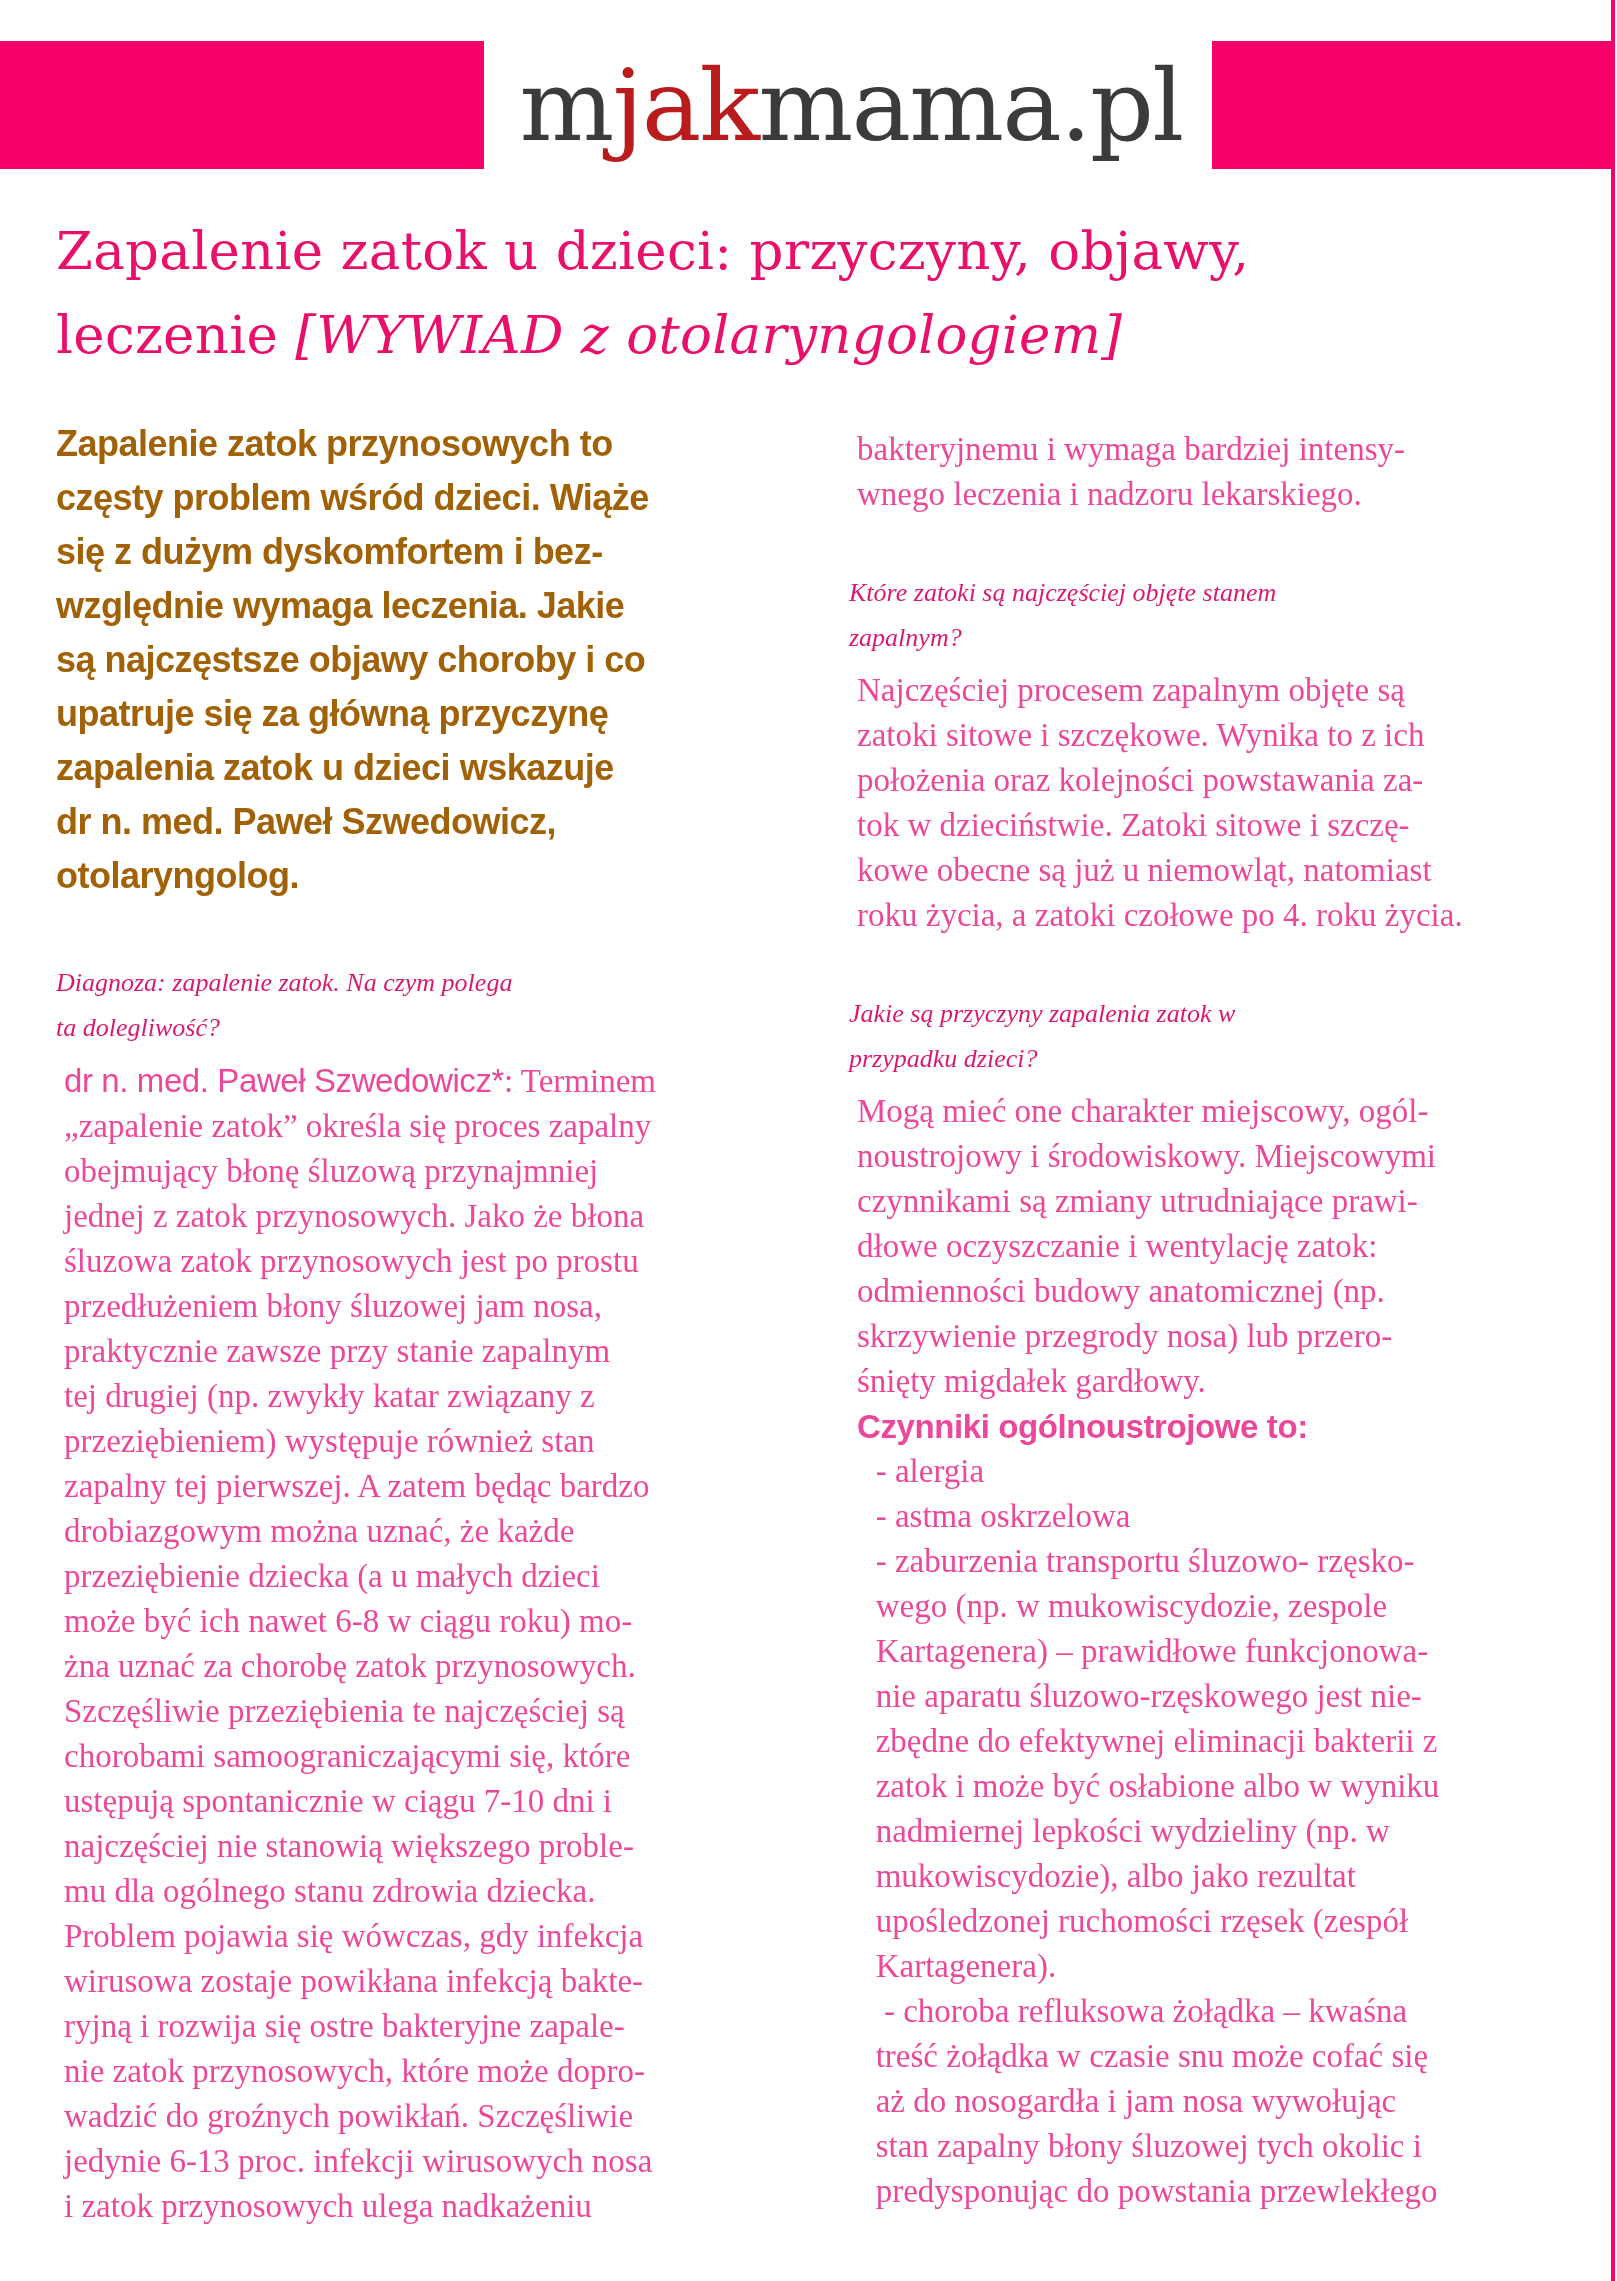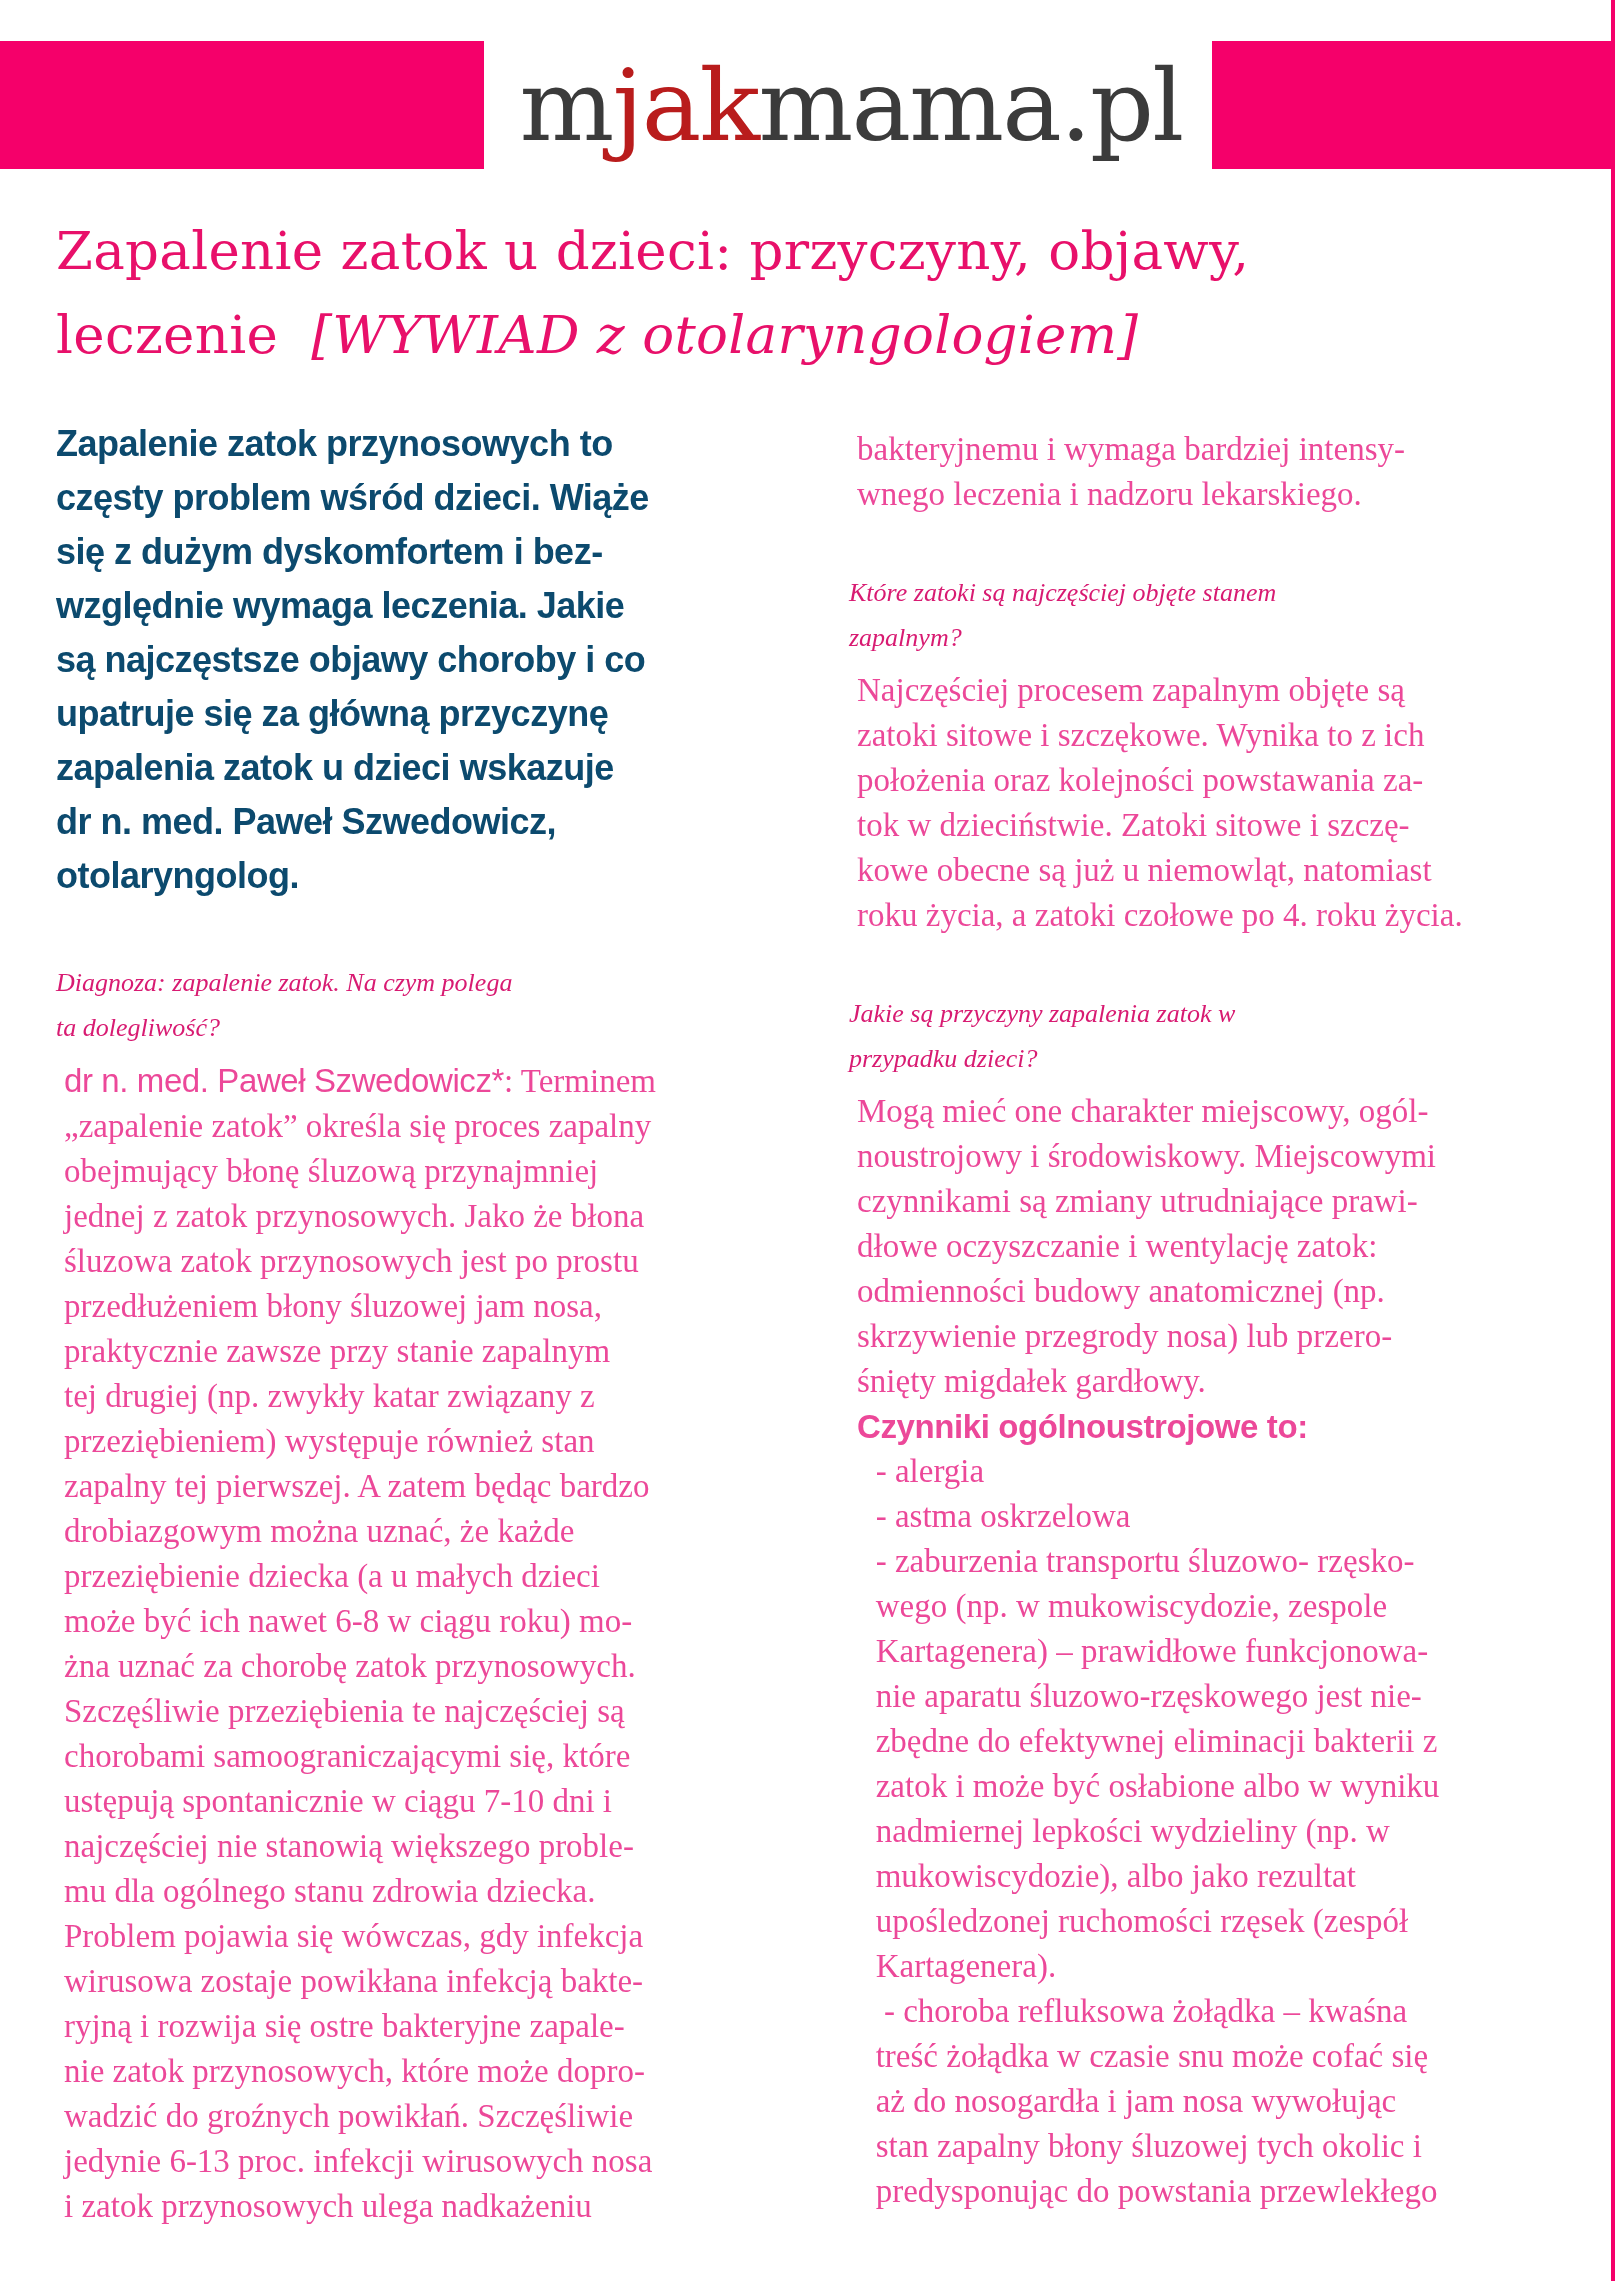--- a/index.html
+++ b/index.html
@@ -16,27 +16,27 @@
     font-family: "DejaVu Serif", "Liberation Serif", serif; font-size: 100px; line-height: 121px;
     color: #3b3b3b; letter-spacing: -1.8px; text-align: center; white-space: nowrap;
   }
   .logo .accent { color: #b91c1c; }
   .title {
     position: absolute; left: 56px; top: 209px; width: 1515px;
     font-family: "DejaVu Serif", "Liberation Serif", serif;
     font-size: 53px; line-height: 84px; color: #E8106A; margin: 0; font-weight: normal;
     letter-spacing: 0.3px;
   }
-  .title em { font-style: italic; margin-left: 16px; }
+  .title em { font-style: italic; }
   .col { position: absolute; top: 417px; }
   .col-left { left: 56px; width: 731px; }
   .col-right { left: 849px; top: 419px; width: 731px; }
   .lead {
     font-family: "Liberation Sans", "DejaVu Sans", sans-serif; font-weight: bold;
-    font-size: 36px; line-height: 54px; color: #0c4a6e; margin: 0 0 57px 0; letter-spacing: -0.5px;
+    font-size: 36px; line-height: 54px; color: #a16207; margin: 0 0 57px 0; letter-spacing: -0.5px;
   }
   .lead span { display: block; white-space: nowrap; }
   .sub {
     font-family: "Liberation Serif", serif; font-style: italic; color: #D81B72;
     font-size: 26px; line-height: 45px; margin: 0; font-weight: normal;
   }
   .sub span, .body span { display: block; white-space: nowrap; }
   .body { font-size: 33px; line-height: 45px; margin: 8px; color: #ec4899; }
   .body b { font-family: "Liberation Sans", sans-serif; font-weight: normal; letter-spacing: -0.4px; }
   .gap { height: 45px; }

